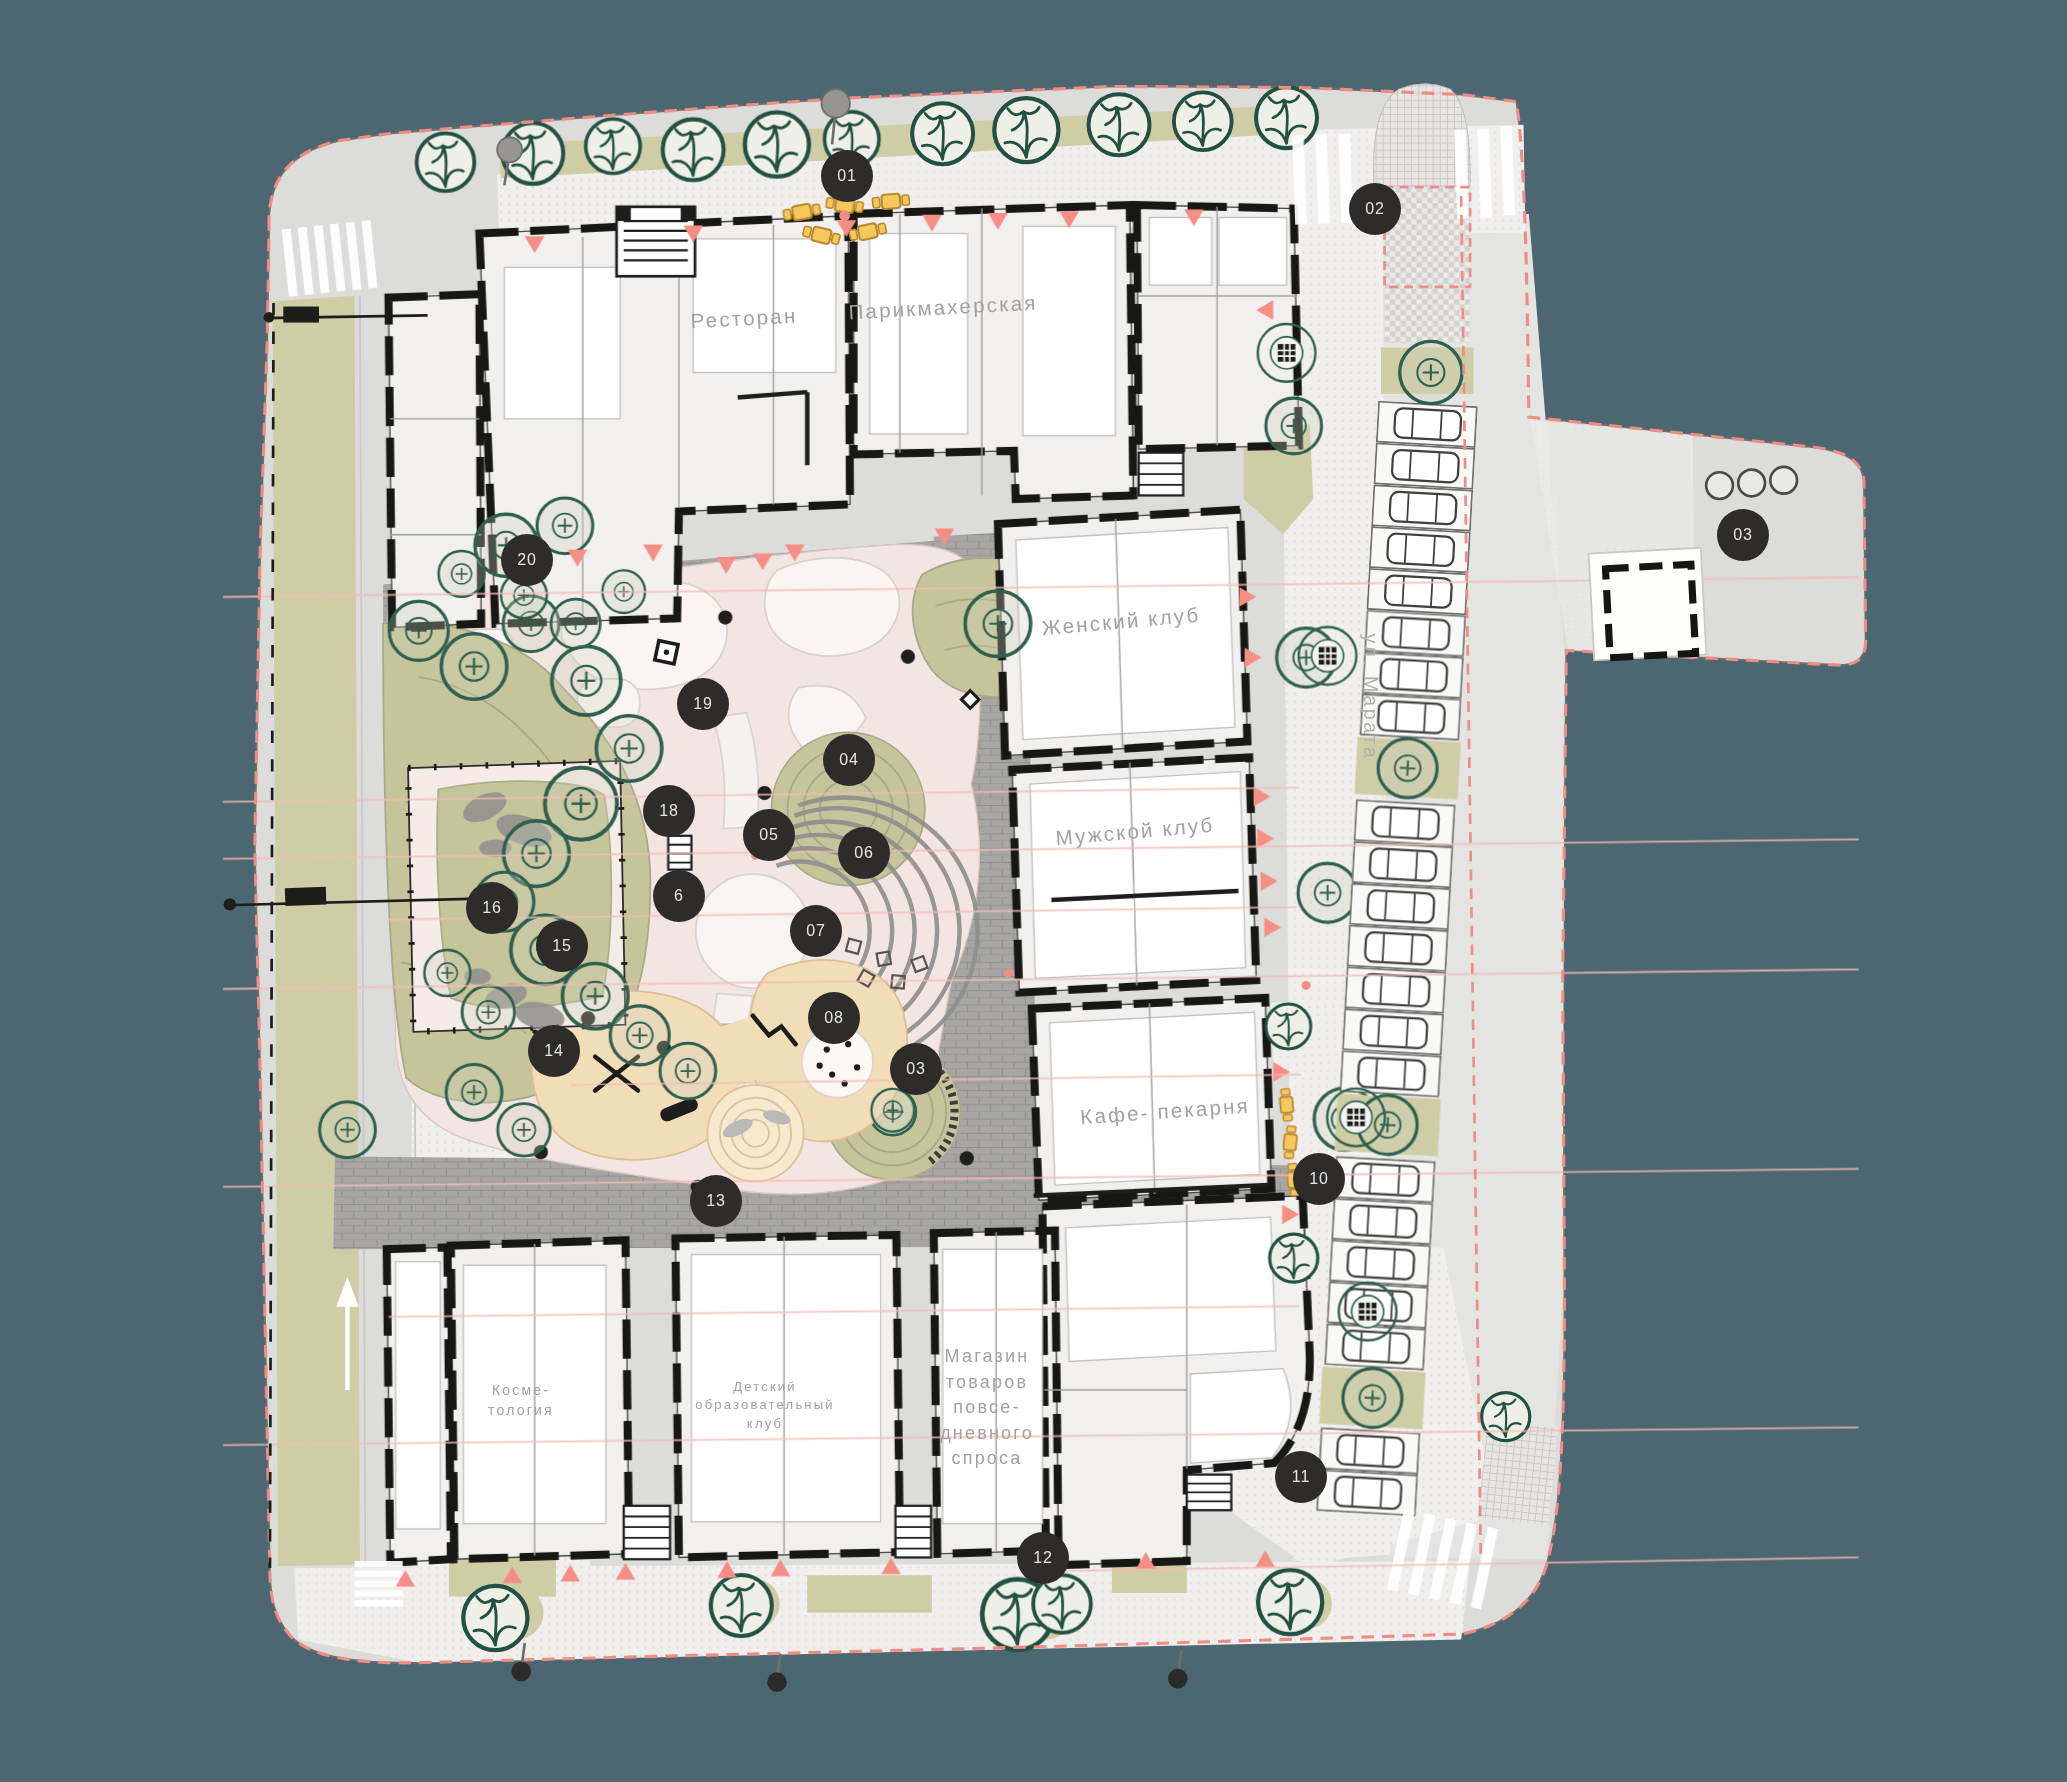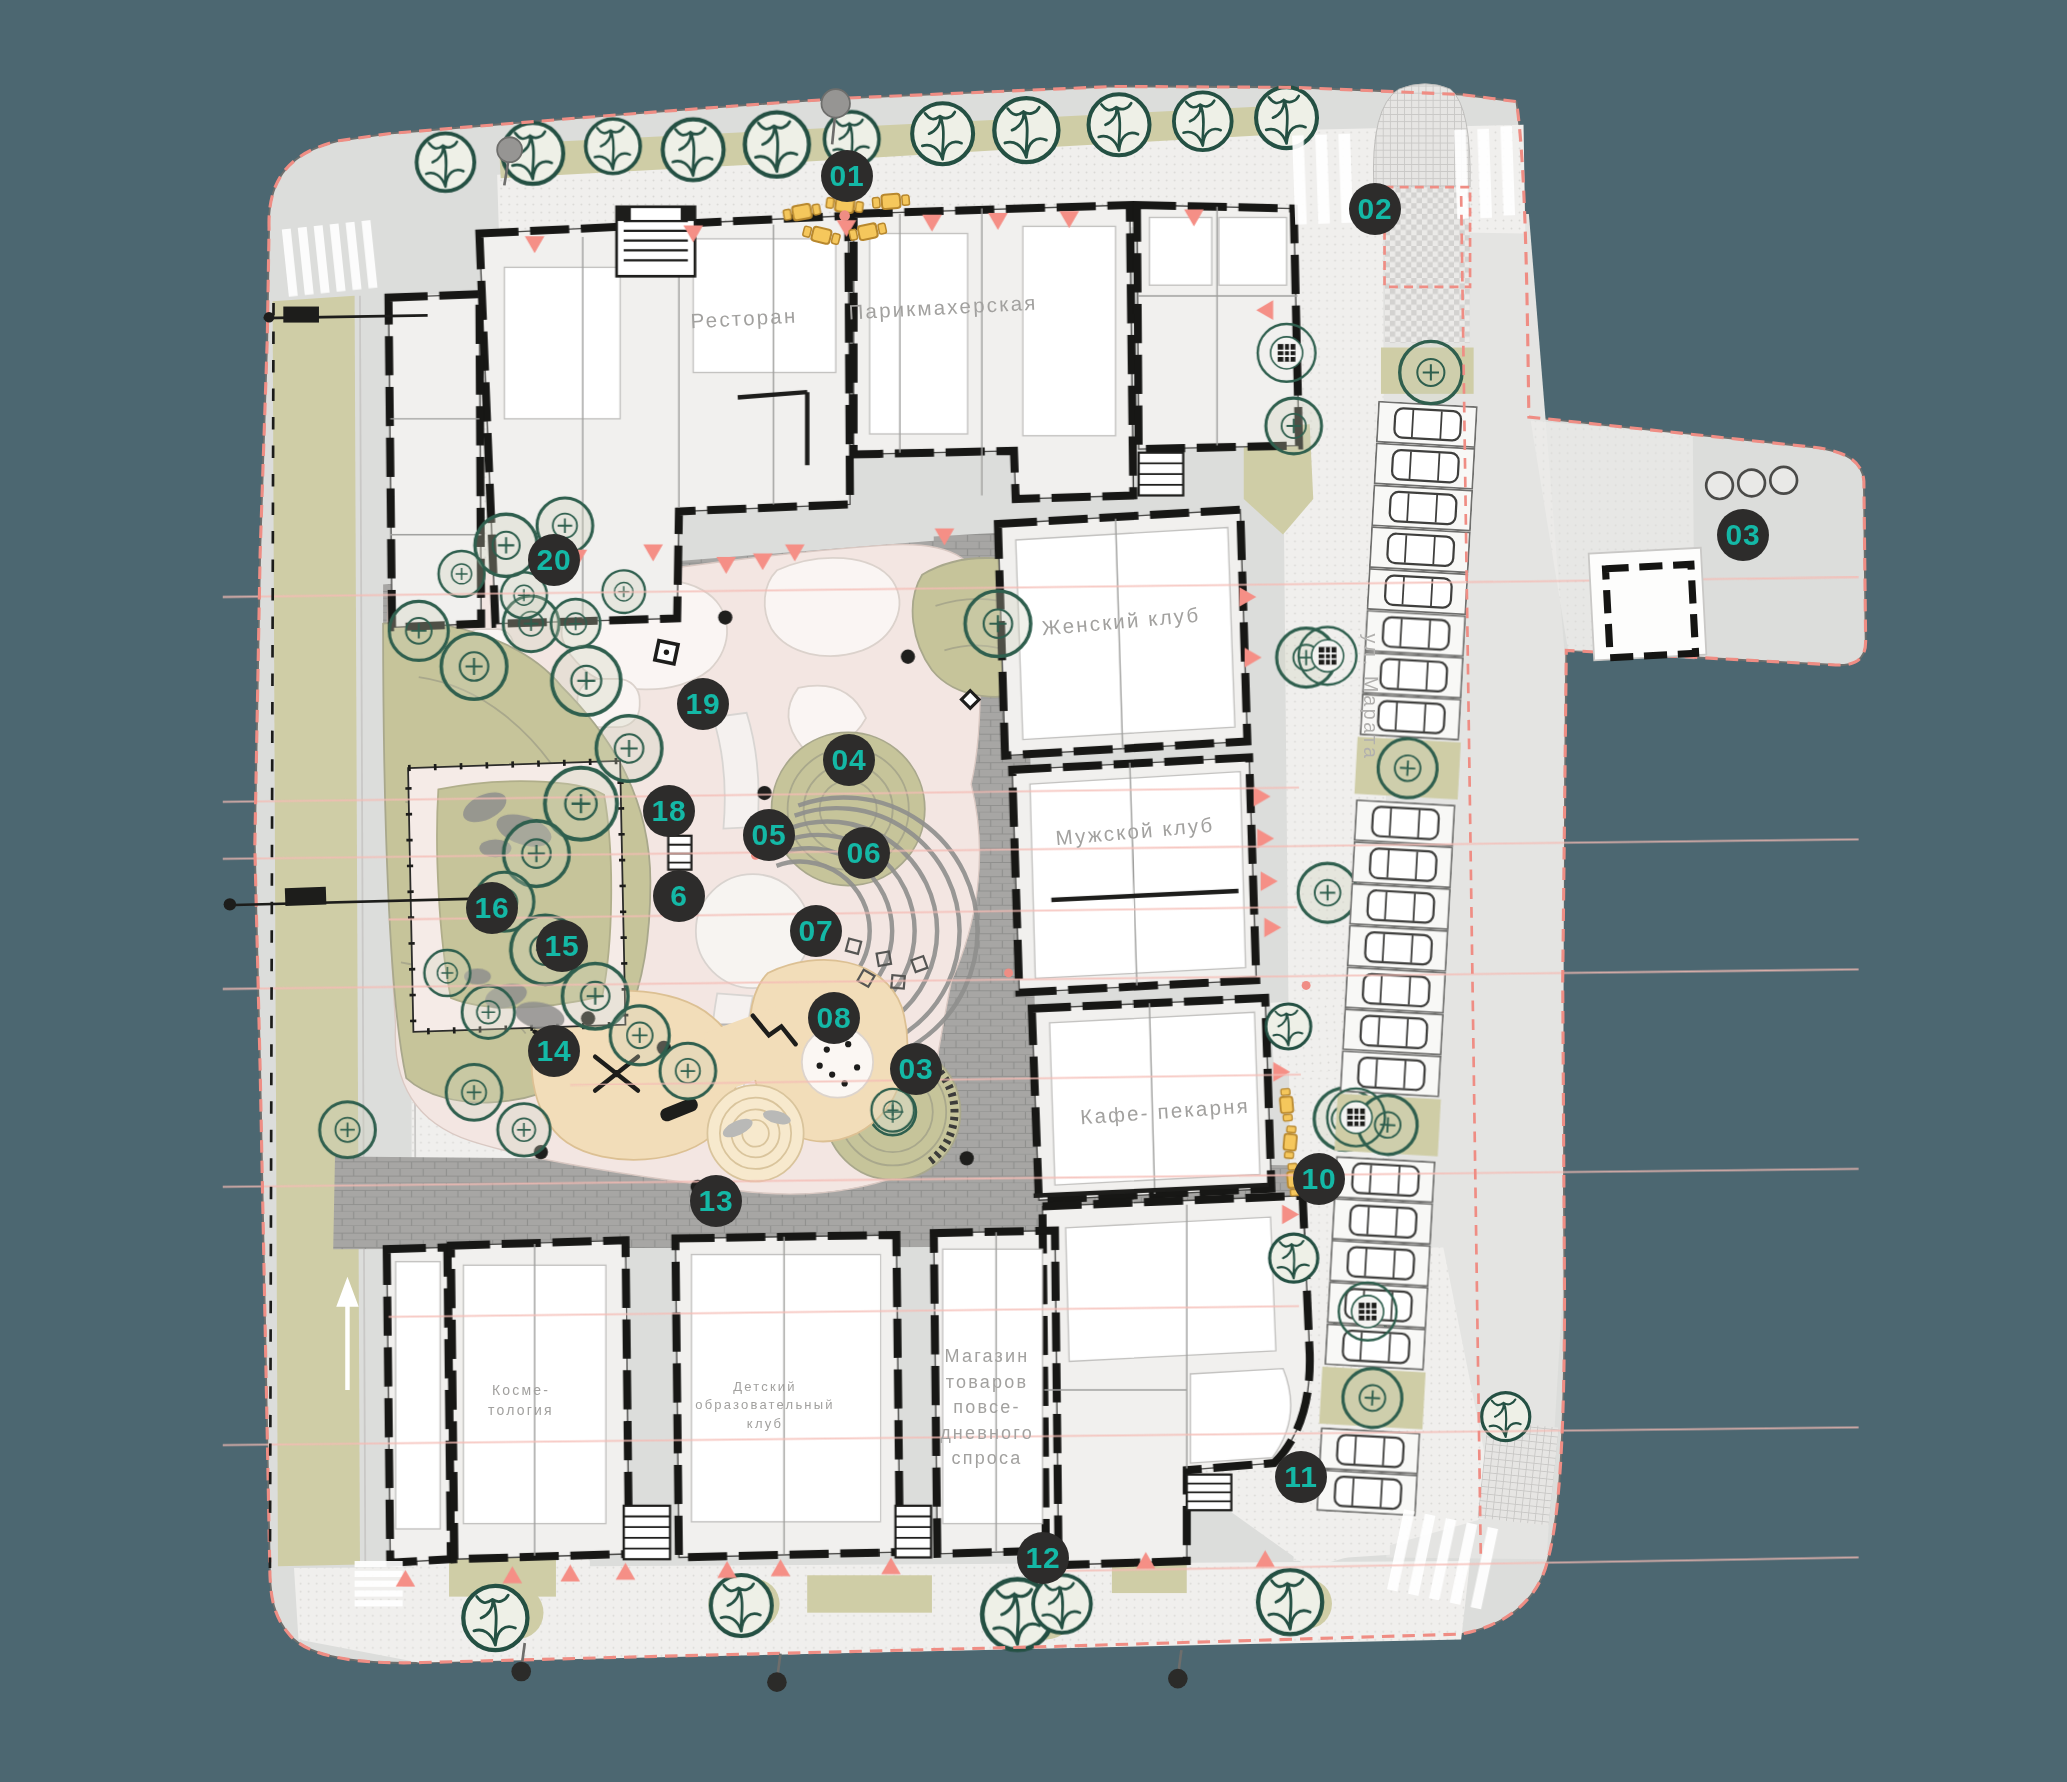--- a/index.html
+++ b/index.html
@@ -7,23 +7,23 @@
          font-family:"Liberation Sans",sans-serif;}
   .stage svg{position:absolute;left:0;top:0;}
   
   .bl{position:absolute;transform:translate(-50%,-50%) rotate(var(--r,0deg));
       color:#a2a19f;font-size:20.5px;letter-spacing:2.2px;line-height:1.42;
       white-space:pre-line;text-align:center;pointer-events:none;}
   .st{position:absolute;transform:translate(-50%,-50%) rotate(90deg);
       color:#b1b0ae;font-size:19.6px;letter-spacing:2.7px;white-space:nowrap;}
   
   .mk{position:absolute;width:52px;height:52px;margin:-26px 0 0 -26px;
-      background:#2d2c2b;border-radius:50%;color:#14b8a6;
+      background:#2d2c2b;border-radius:50%;color:#e5e5e5;
       display:flex;align-items:center;justify-content:center;
-      font-size:30px;font-weight:700;letter-spacing:0.9px;cursor:pointer;}
+      font-size:16px;font-weight:400;letter-spacing:0.9px;cursor:pointer;}
 </style>
 </head>
 <body>
 
 <div class="stage">
 
 <svg width="2067" height="1782" viewBox="0 0 2320 2000">
 <defs>
   <pattern id="brick" width="26" height="16" patternUnits="userSpaceOnUse">
     <rect width="26" height="16" fill="#a7a6a4"></rect>
@@ -589,16 +589,16 @@
 <div class="mk" style="left:1319px;top:1179px">10</div>
 <div class="mk" style="left:1301px;top:1477px">11</div>
 <div class="mk" style="left:1043px;top:1558px">12</div>
 <div class="mk" style="left:716px;top:1201px">13</div>
 <div class="mk" style="left:554px;top:1051px">14</div>
 <div class="mk" style="left:562px;top:946px">15</div>
 <div class="mk" style="left:492px;top:908px">16</div>
 <div class="mk" style="left:679px;top:896px">6</div>
 <div class="mk" style="left:669px;top:811px">18</div>
 <div class="mk" style="left:703px;top:704px">19</div>
-<div class="mk" style="left:554px;top:560px">20</div>
+<div class="mk" style="left:527px;top:560px">20</div>
 
 </div>
 
 
 </body></html>

